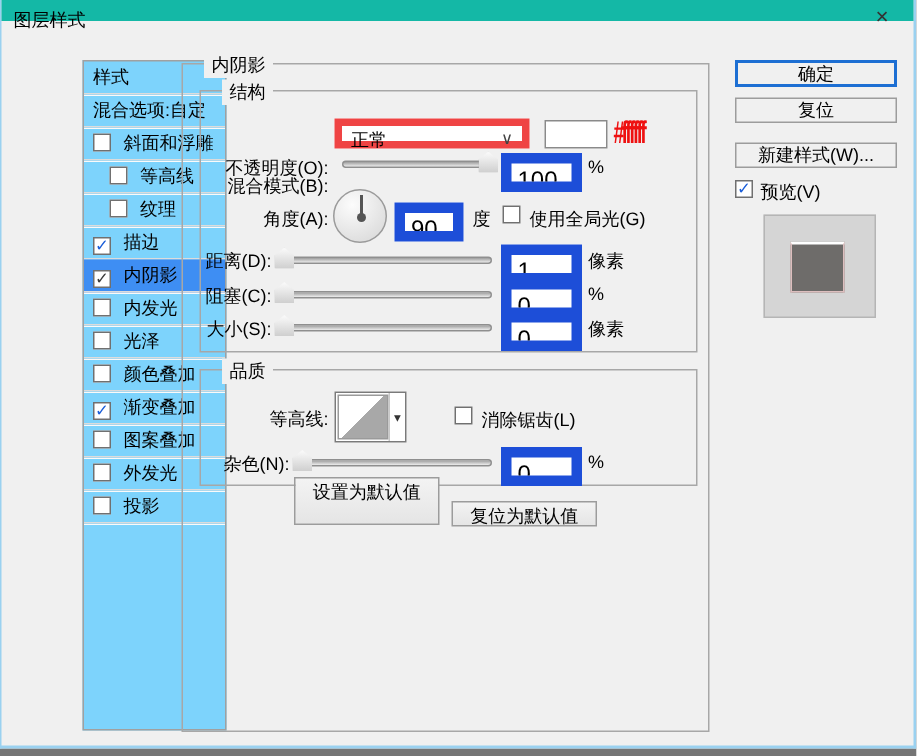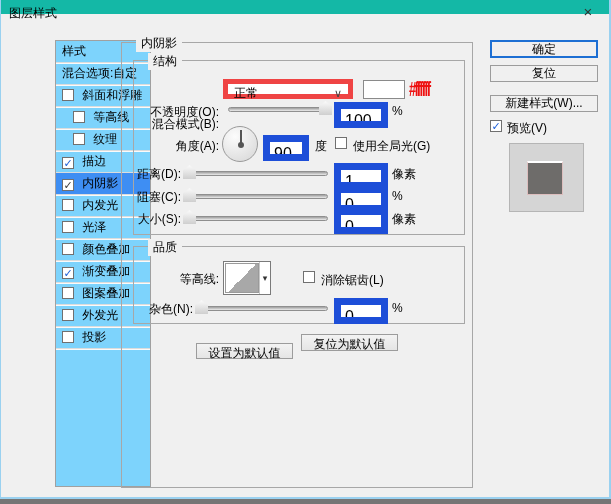--- a/index.html
+++ b/index.html
@@ -65,21 +65,21 @@
   #contour-picker { position:absolute; left:222px; top:261px; width:48px; height:34px;
                     border:1px solid #7a7a7a; background:#fff; }
   #contour-thumb { position:absolute; left:1px; top:1px; width:34px; height:30px;
                    background:linear-gradient(135deg,#ffffff 50%,#a8a8a8 50%); border:1px solid #9a9a9a; }
   #contour-arrow { position:absolute; right:0; top:0; width:11px; height:32px; font-size:9px; color:#333;
                    text-align:center; line-height:32px; border-left:1px solid #c8c8c8; }
 
   
   .btn { position:absolute; border:1px solid #9c9c9c; background:linear-gradient(#f3f3f3,#e5e5e5);
          text-align:center; font-size:12px; }
-  #btn-set-default   { left:195px; top:343px; width:97px; height:16px; line-height:18px; }
+  #btn-set-default   { left:195px; top:318px; width:97px; height:32px; line-height:18px; }
   #btn-reset-default { left:300px; top:334px; width:97px; height:17px; line-height:18px; }
   #btn-ok   { left:489px; top:40px; width:108px; height:18px; line-height:14px; border:2px solid #1d6fd3; background:#f0f0f0; }
   #btn-reset{ left:489px; top:65px; width:108px; height:17px; line-height:15px; background:#f0f0f0; }
   #btn-new  { left:489px; top:95px; width:108px; height:17px; line-height:15px; background:#f0f0f0; }
 
   #preview-check { position:absolute; left:489px; top:120px; }
   #preview-label { position:absolute; left:506px; top:120px; }
 
   #preview-swatch { position:absolute; left:508px; top:143px; width:75px; height:69px;
                     background:#d5d5d5; border:1px solid #b5b5b5; }

